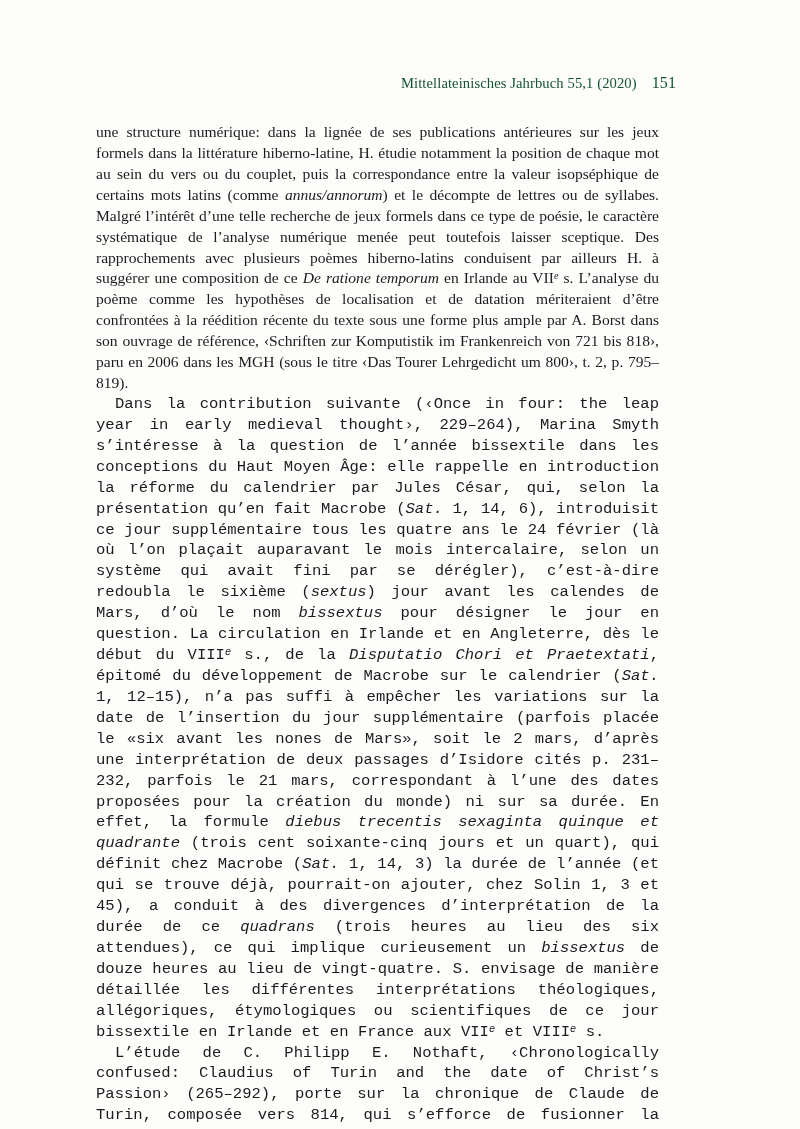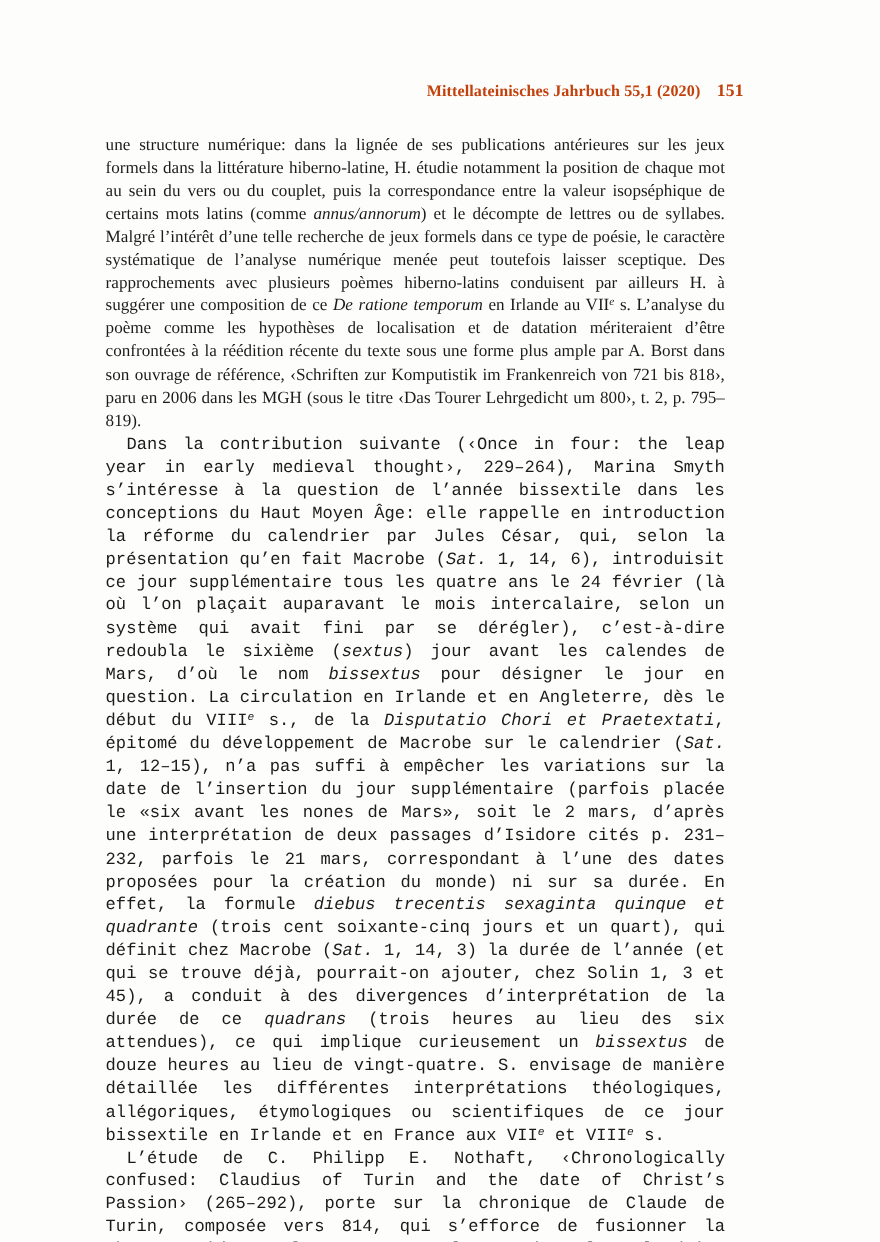--- a/index.html
+++ b/index.html
@@ -21,23 +21,22 @@
     background: #fdfdfc;
   }
   .running-head {
     position: absolute;
     top: 74px;
     left: 113px;
     width: 563px;
     text-align: right;
     font-size: 14.6px;
     letter-spacing: 0.1px;
-    color: #c2410c;
+    color: #14532d;
     white-space: nowrap;
-    font-weight: bold;
   }
   .running-head .folio {
     display: inline-block;
     margin-left: 15px;
     font-size: 16px;
   }
   .textblock {
     position: absolute;
     top: 122px;
     left: 96px;

